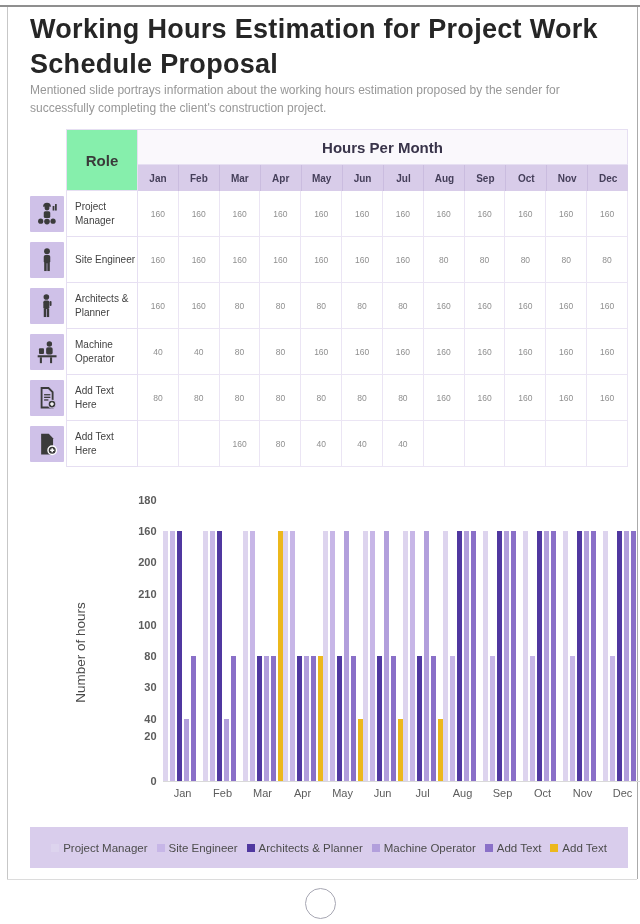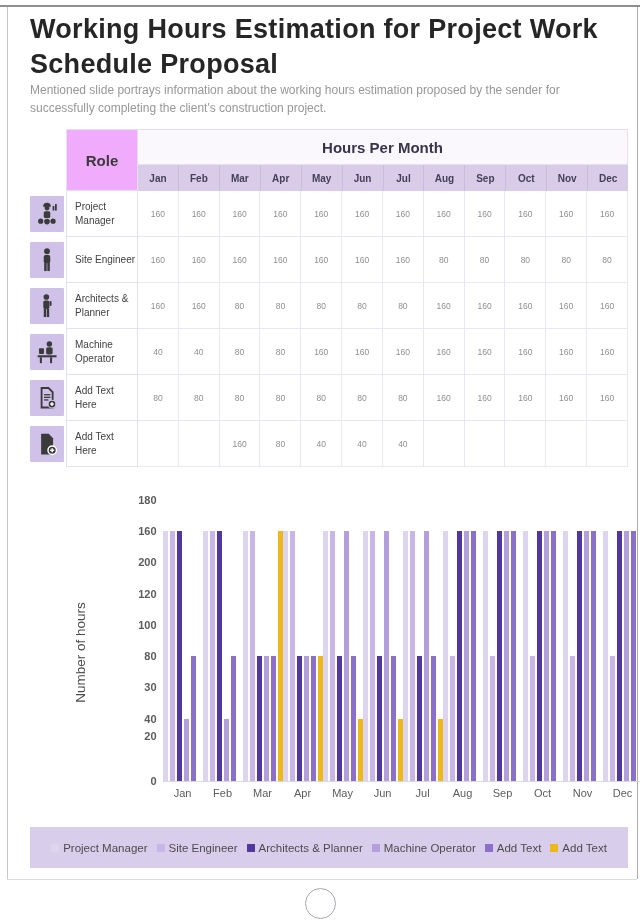--- a/index.html
+++ b/index.html
@@ -23,21 +23,21 @@
     position:absolute;left:30px;top:81px;width:555px;
     font-size:12px;color:#979797;line-height:1.5;
   }
 
   
   .tblwrap{position:absolute;left:30px;top:129px;width:598px;}
   .thead{display:flex;}
   .icon-spacer{width:36px;flex:0 0 36px;}
   .role-head{
     flex:0 0 72px;height:62px;display:flex;align-items:center;justify-content:center;
-    background:#f0abfc;border:1px solid #e6dff2;box-sizing:border-box;
+    background:#86efac;border:1px solid #e6dff2;box-sizing:border-box;
     font-size:15px;font-weight:bold;color:#3a3a3a;
   }
   .months-head{flex:1;display:flex;flex-direction:column;}
   .hpm{
     height:36px;display:flex;align-items:center;justify-content:center;
     background:#faf8fc;border:1px solid #e6dff2;border-left:none;box-sizing:border-box;
     font-size:15px;font-weight:bold;color:#39344a;
   }
   .month-band{height:26px;display:flex;background:#d8cce9;}
   .month-cell{
@@ -305,21 +305,21 @@
   <div class="ylabel">
     <span>Number of hours</span>
   </div>
   <div class="yticks" id="yticks">
       <div class="ytick" style="bottom: 0px;">0</div>
       <div class="ytick" style="bottom: 45px;">20</div>
       <div class="ytick" style="bottom: 62.4444px;">40</div>
       <div class="ytick" style="bottom: 93.6667px;">30</div>
       <div class="ytick" style="bottom: 124.889px;">80</div>
       <div class="ytick" style="bottom: 156.111px; margin-left: 44px;">100</div>
-      <div class="ytick" style="bottom: 187.333px;">120</div>
+      <div class="ytick" style="bottom: 187.333px;">210</div>
       <div class="ytick" style="bottom: 218.556px;">200</div>
       <div class="ytick" style="bottom: 249.778px;">160</div>
       <div class="ytick" style="bottom: 281px;">180</div>
     </div>
   <div class="plotcol">
     <div class="plot" id="plot">
         <div class="bar-group">
           <div class="bar" style="height: 249.778px; background: rgb(221, 212, 238);"></div>
           <div class="bar" style="height: 249.778px; background: rgb(199, 182, 231);"></div>
           <div class="bar" style="height: 249.778px; background: rgb(80, 56, 160);"></div>

